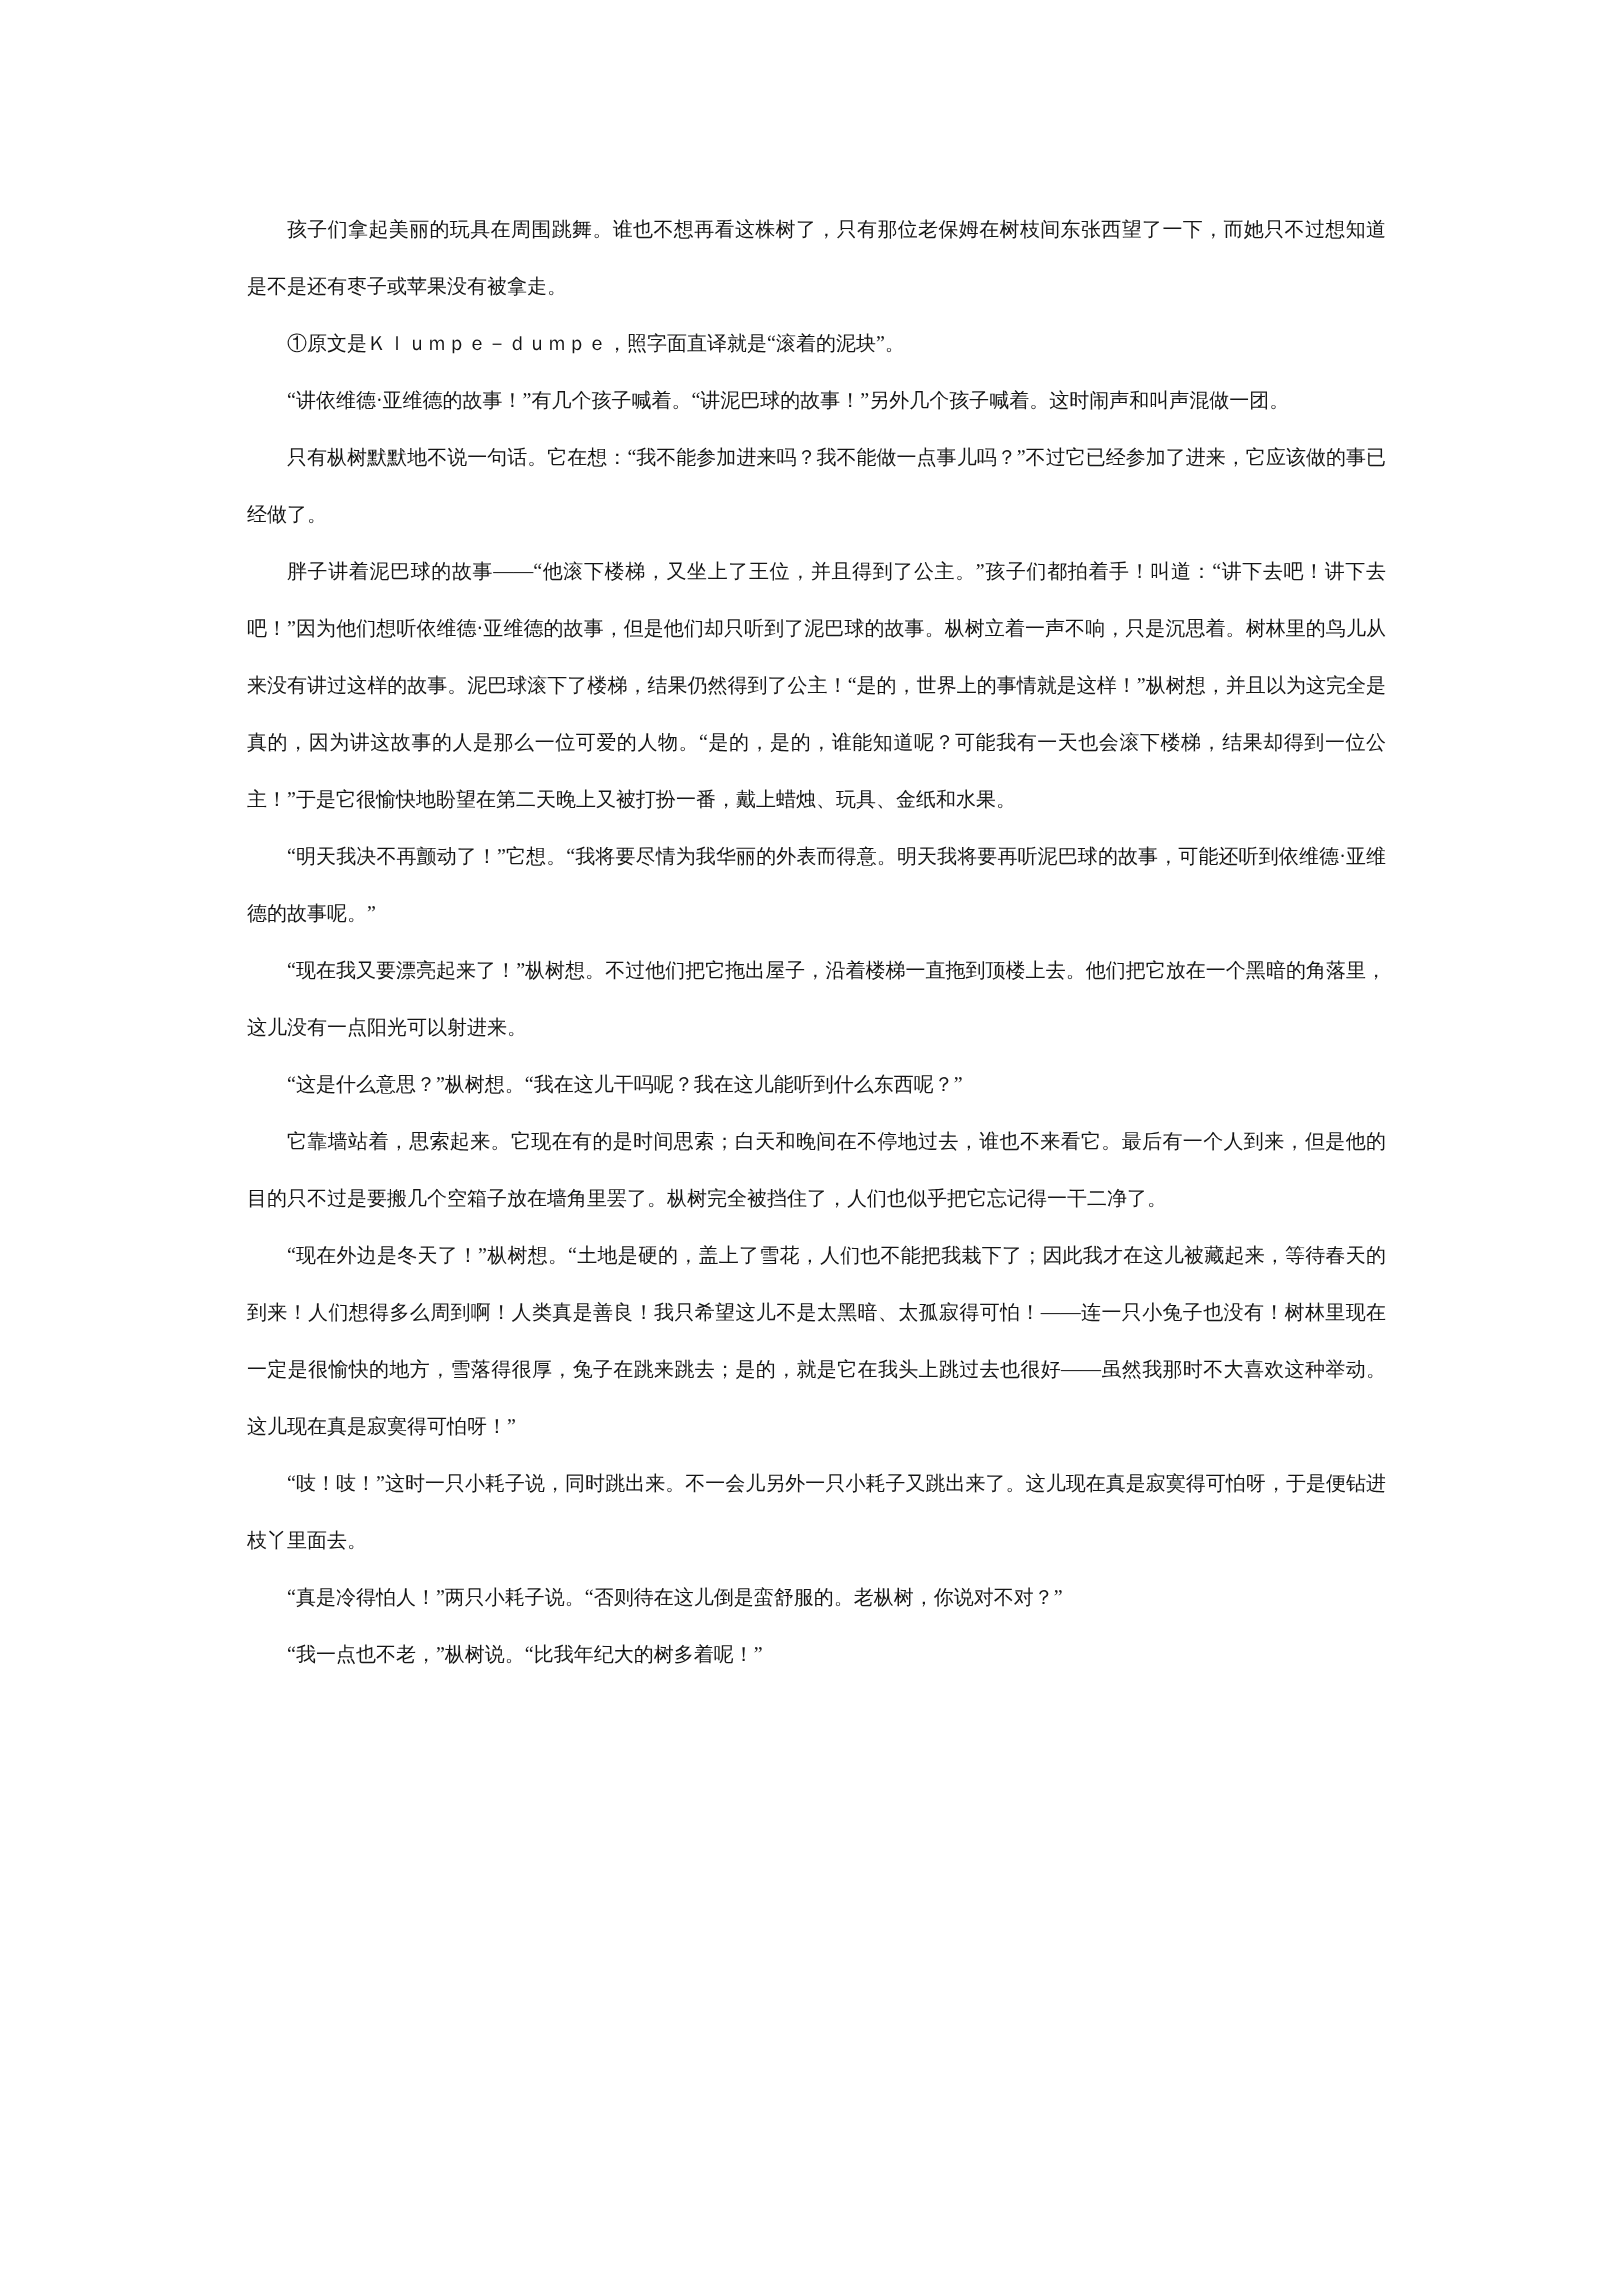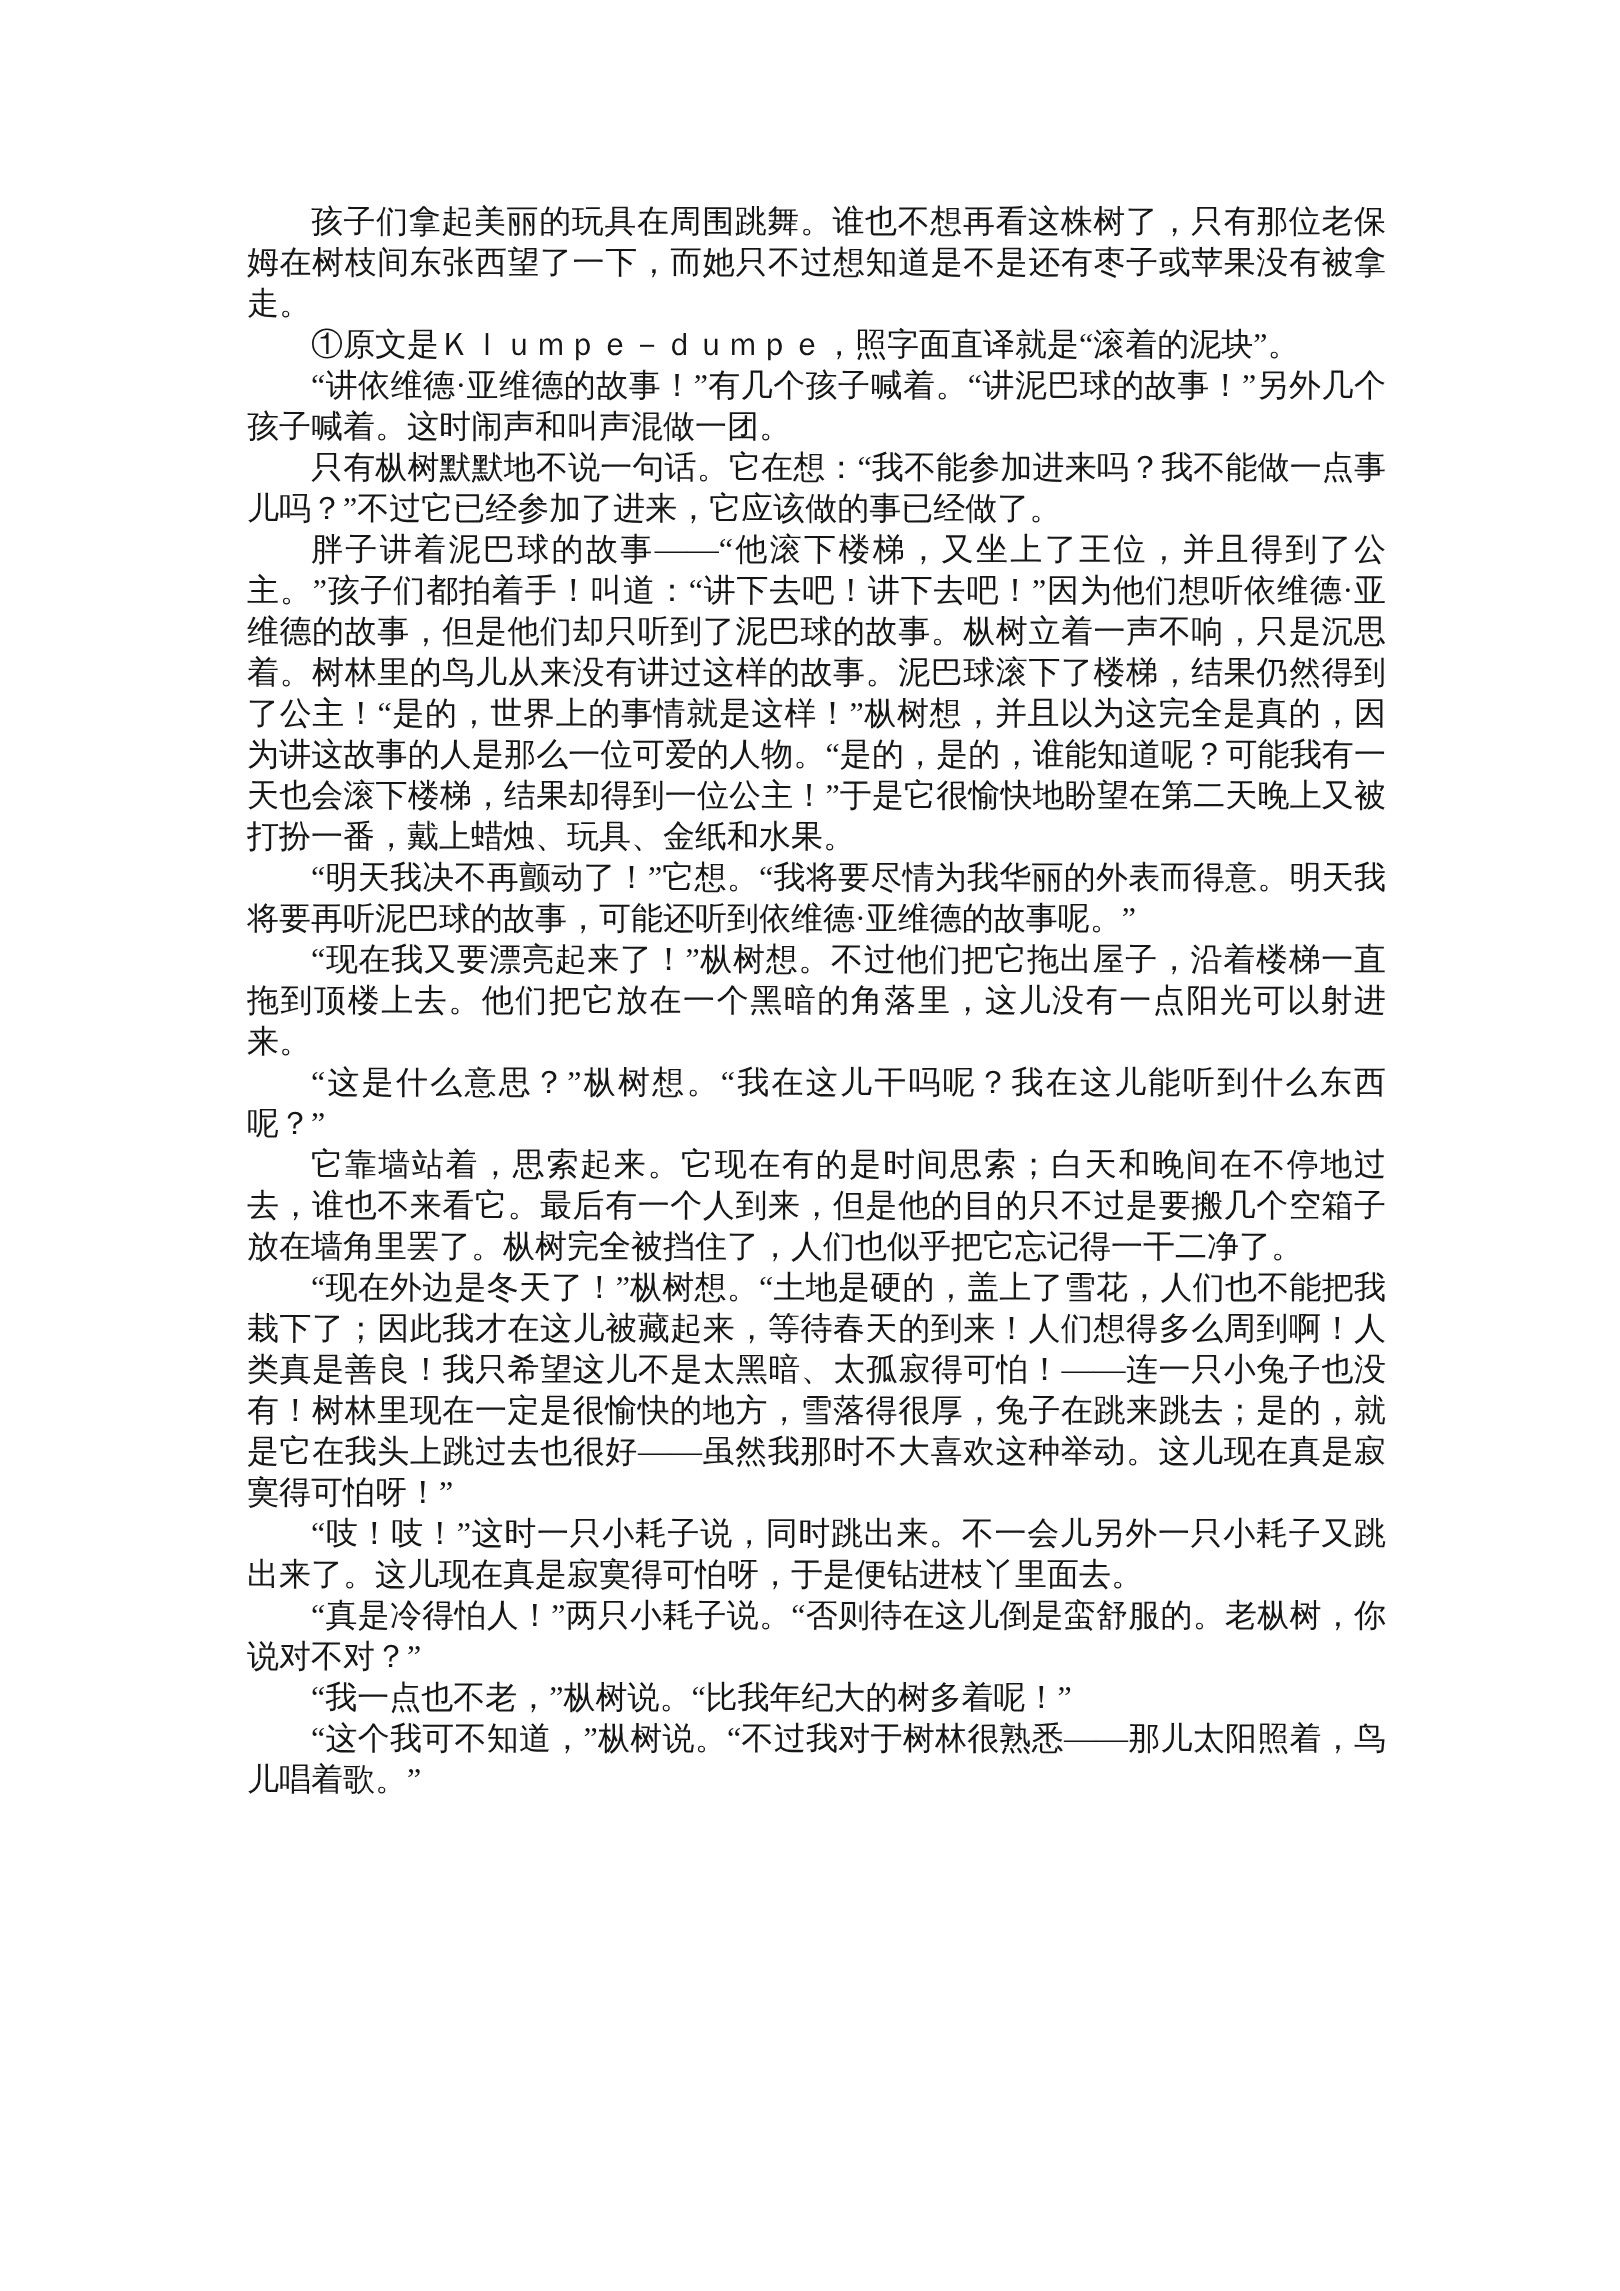--- a/index.html
+++ b/index.html
@@ -17,22 +17,22 @@
     width: 1620px;
     height: 2292px;
     background: #ffffff;
   }
   .text-block {
     position: absolute;
     left: 247px;
     top: 201px;
     width: 1139px;
     font-family: "Liberation Serif", "DejaVu Serif", serif;
-    font-size: 32px;
-    line-height: 41px;
+    font-size: 20px;
+    line-height: 57px;
     color: #161616;
     text-align: justify;
   }
   .text-block p.para {
     margin: 0;
     padding: 0;
     text-indent: 2em;
     word-break: break-all;
   }
 </style>
@@ -47,16 +47,15 @@
       <p class="para">只有枞树默默地不说一句话。它在想：“我不能参加进来吗？我不能做一点事儿吗？”不过它已经参加了进来，它应该做的事已经做了。</p>
       <p class="para">胖子讲着泥巴球的故事——“他滚下楼梯，又坐上了王位，并且得到了公主。”孩子们都拍着手！叫道：“讲下去吧！讲下去吧！”因为他们想听依维德·亚维德的故事，但是他们却只听到了泥巴球的故事。枞树立着一声不响，只是沉思着。树林里的鸟儿从来没有讲过这样的故事。泥巴球滚下了楼梯，结果仍然得到了公主！“是的，世界上的事情就是这样！”枞树想，并且以为这完全是真的，因为讲这故事的人是那么一位可爱的人物。“是的，是的，谁能知道呢？可能我有一天也会滚下楼梯，结果却得到一位公主！”于是它很愉快地盼望在第二天晚上又被打扮一番，戴上蜡烛、玩具、金纸和水果。</p>
       <p class="para">“明天我决不再颤动了！”它想。“我将要尽情为我华丽的外表而得意。明天我将要再听泥巴球的故事，可能还听到依维德·亚维德的故事呢。”</p>
       <p class="para">“现在我又要漂亮起来了！”枞树想。不过他们把它拖出屋子，沿着楼梯一直拖到顶楼上去。他们把它放在一个黑暗的角落里，这儿没有一点阳光可以射进来。</p>
       <p class="para">“这是什么意思？”枞树想。“我在这儿干吗呢？我在这儿能听到什么东西呢？”</p>
       <p class="para">它靠墙站着，思索起来。它现在有的是时间思索；白天和晚间在不停地过去，谁也不来看它。最后有一个人到来，但是他的目的只不过是要搬几个空箱子放在墙角里罢了。枞树完全被挡住了，人们也似乎把它忘记得一干二净了。</p>
       <p class="para">“现在外边是冬天了！”枞树想。“土地是硬的，盖上了雪花，人们也不能把我栽下了；因此我才在这儿被藏起来，等待春天的到来！人们想得多么周到啊！人类真是善良！我只希望这儿不是太黑暗、太孤寂得可怕！——连一只小兔子也没有！树林里现在一定是很愉快的地方，雪落得很厚，兔子在跳来跳去；是的，就是它在我头上跳过去也很好——虽然我那时不大喜欢这种举动。这儿现在真是寂寞得可怕呀！”</p>
       <p class="para">“吱！吱！”这时一只小耗子说，同时跳出来。不一会儿另外一只小耗子又跳出来了。这儿现在真是寂寞得可怕呀，于是便钻进枝丫里面去。</p>
       <p class="para">“真是冷得怕人！”两只小耗子说。“否则待在这儿倒是蛮舒服的。老枞树，你说对不对？”</p>
       <p class="para">“我一点也不老，”枞树说。“比我年纪大的树多着呢！”</p>
-      <p class="para">“这个我可不知道，”枞树说。“不过我对于树林很熟悉——那儿太阳照着，鸟儿唱着歌。”</p>
     </div>
 </div>
 
 
 </body></html>

